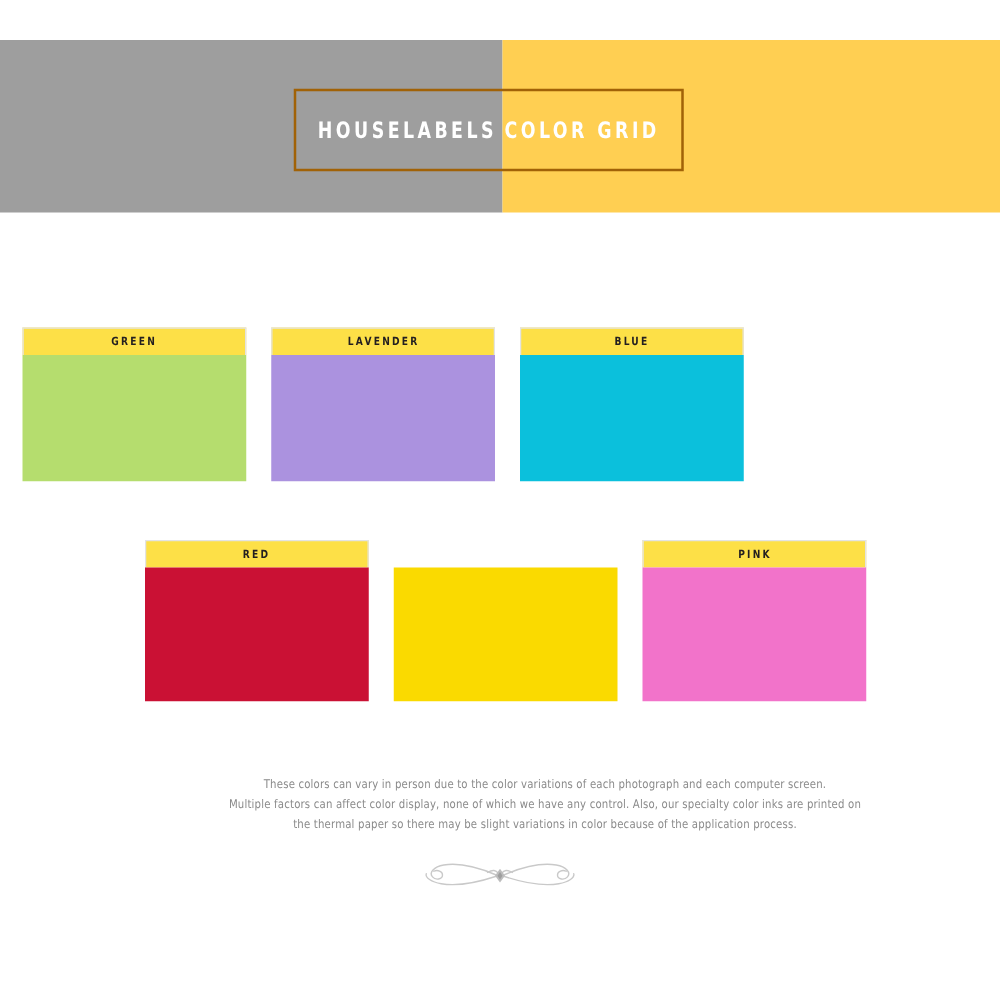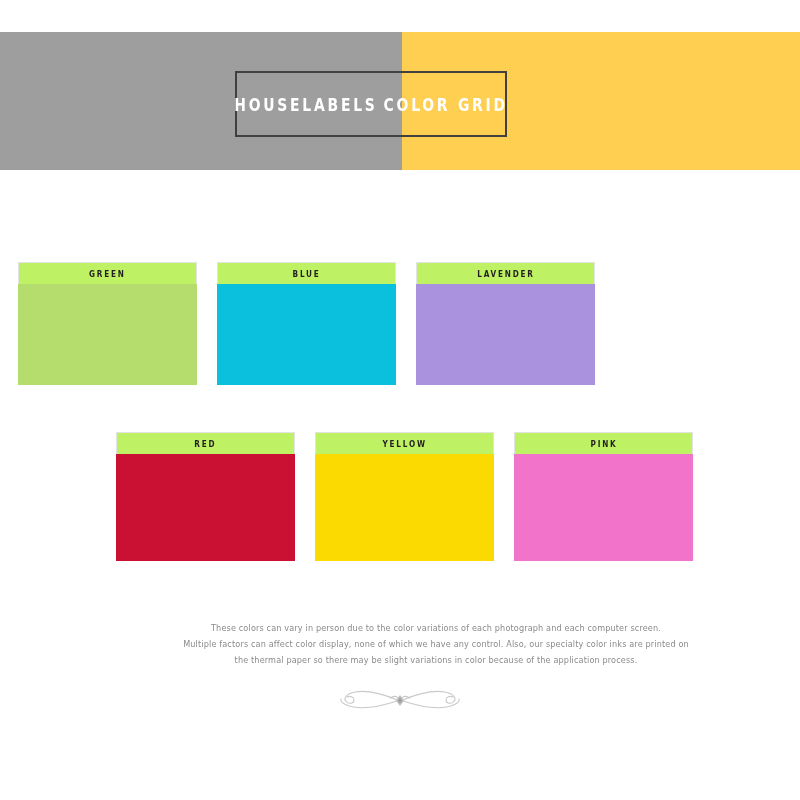--- a/index.html
+++ b/index.html
@@ -31,23 +31,23 @@
   }
   .banner-right {
     width: 398px;
     height: 100%;
     background: #ffcf52;
   }
   .banner-frame {
     position: absolute;
     left: 235px;
     top: 39px;
-    width: 272px;
+    width: 312px;
     height: 66px;
-    border: 2px solid #404040;
+    border: 2px solid #a16207;
     box-sizing: border-box;
     display: flex;
     align-items: center;
     justify-content: center;
   }
   .banner-title {
     font-family: "DejaVu Sans Condensed", "Liberation Sans Narrow", "Liberation Sans", sans-serif;
     font-weight: bold;
     font-size: 18px;
     letter-spacing: 3.2px;
@@ -76,21 +76,21 @@
   }
   .swatch {
     width: 179px;
     margin-right: 20px;
   }
   .swatch:last-child {
     margin-right: 0;
   }
   .swatch-label {
     height: 22px;
-    background: #bef264;
+    background: #fde047;
     border: 1px solid #e3e3e3;
     border-bottom: none;
     box-sizing: border-box;
     display: flex;
     align-items: center;
     justify-content: center;
   }
   .swatch-label span {
     font-family: "DejaVu Sans Condensed", "Liberation Sans Narrow", "Liberation Sans", sans-serif;
     font-weight: bold;
@@ -155,47 +155,44 @@
   <div class="swatch">
     <div class="swatch-label">
       <span>GREEN</span>
     </div>
     <div class="swatch-color" style="background-color: rgb(181, 221, 110);"></div>
   </div>
 
 
   <div class="swatch">
     <div class="swatch-label">
+      <span>LAVENDER</span>
+    </div>
+    <div class="swatch-color" style="background-color: rgb(171, 146, 223);"></div>
+  </div>
+
+  <div class="swatch">
+    <div class="swatch-label">
       <span>BLUE</span>
     </div>
     <div class="swatch-color" style="background-color: rgb(11, 192, 220);"></div>
   </div>
 
-  <div class="swatch">
-    <div class="swatch-label">
-      <span>LAVENDER</span>
-    </div>
-    <div class="swatch-color" style="background-color: rgb(171, 146, 223);"></div>
-  </div>
-
 </div>
 
 <div class="grid-row row-2">
 
   <div class="swatch">
     <div class="swatch-label">
       <span>RED</span>
     </div>
     <div class="swatch-color" style="background-color: rgb(202, 17, 52);"></div>
   </div>
 
   <div class="swatch">
-    <div class="swatch-label">
-      <span>YELLOW</span>
-    </div>
     <div class="swatch-color" style="background-color: rgb(250, 218, 0);"></div>
   </div>
 
   <div class="swatch">
     <div class="swatch-label">
       <span>PINK</span>
     </div>
     <div class="swatch-color" style="background-color: rgb(242, 115, 202);"></div>
   </div>
 

